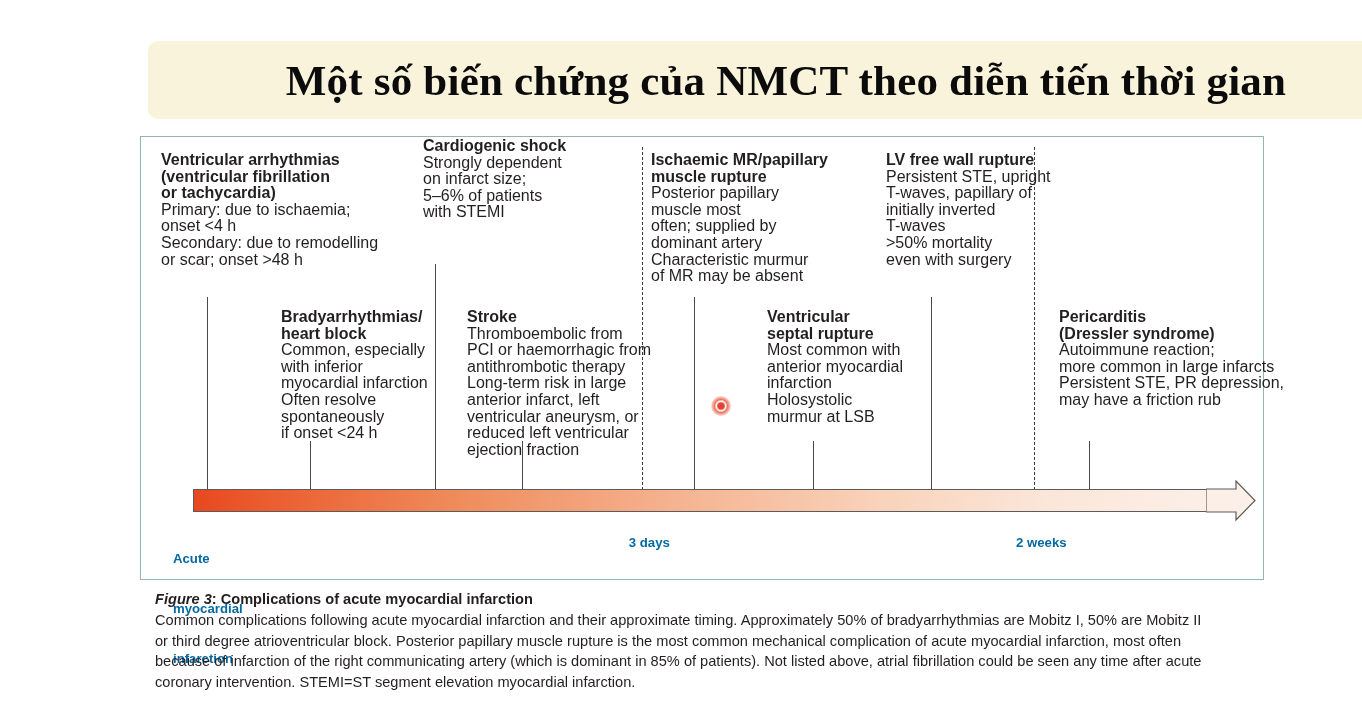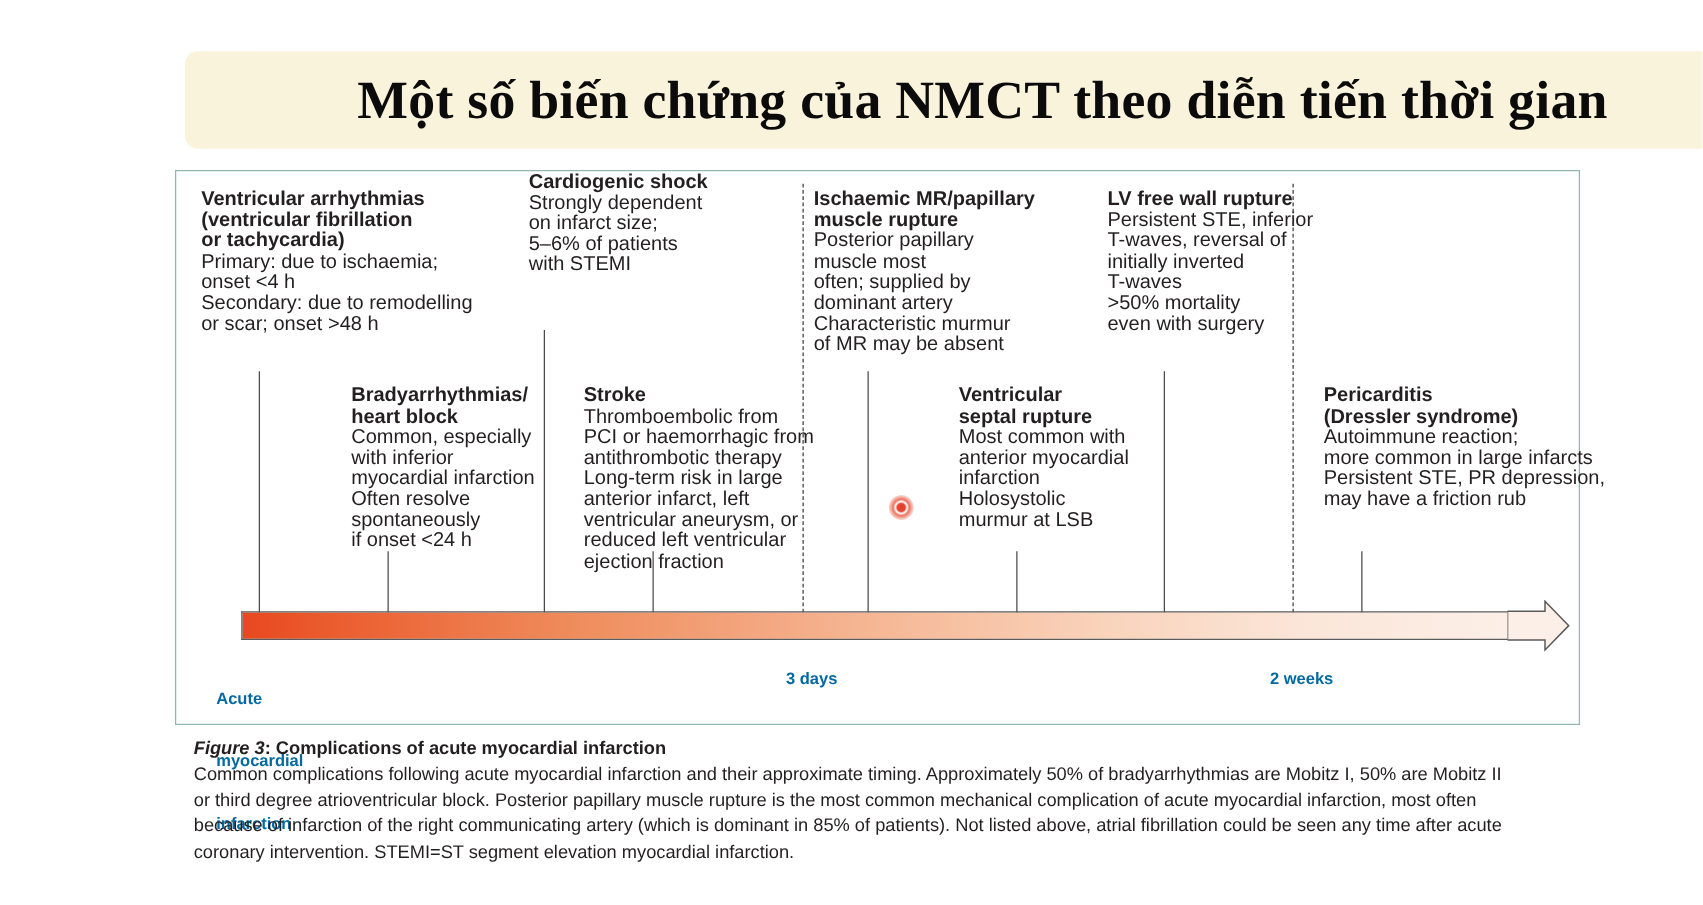--- a/index.html
+++ b/index.html
@@ -196,22 +196,22 @@
     <span class="ln">Posterior papillary</span>
     <span class="ln">muscle most</span>
     <span class="ln">often; supplied by</span>
     <span class="ln">dominant artery</span>
     <span class="ln">Characteristic murmur</span>
     <span class="ln">of MR may be absent</span>
   </div>
 
   <div class="block" style="left:745px; top:15px;">
     <span class="hd ln">LV free wall rupture</span>
-    <span class="ln">Persistent STE, inferior</span>
-    <span class="ln">T-waves, reversal of</span>
+    <span class="ln">Persistent STE, upright</span>
+    <span class="ln">T-waves, papillary of</span>
     <span class="ln">initially inverted</span>
     <span class="ln">T-waves</span>
     <span class="ln">&gt;50% mortality</span>
     <span class="ln">even with surgery</span>
   </div>
 
   <div class="block" style="left:140px; top:172px;">
     <span class="hd ln">Bradyarrhythmias/</span>
     <span class="hd ln">heart block</span>
     <span class="ln">Common, especially</span>

